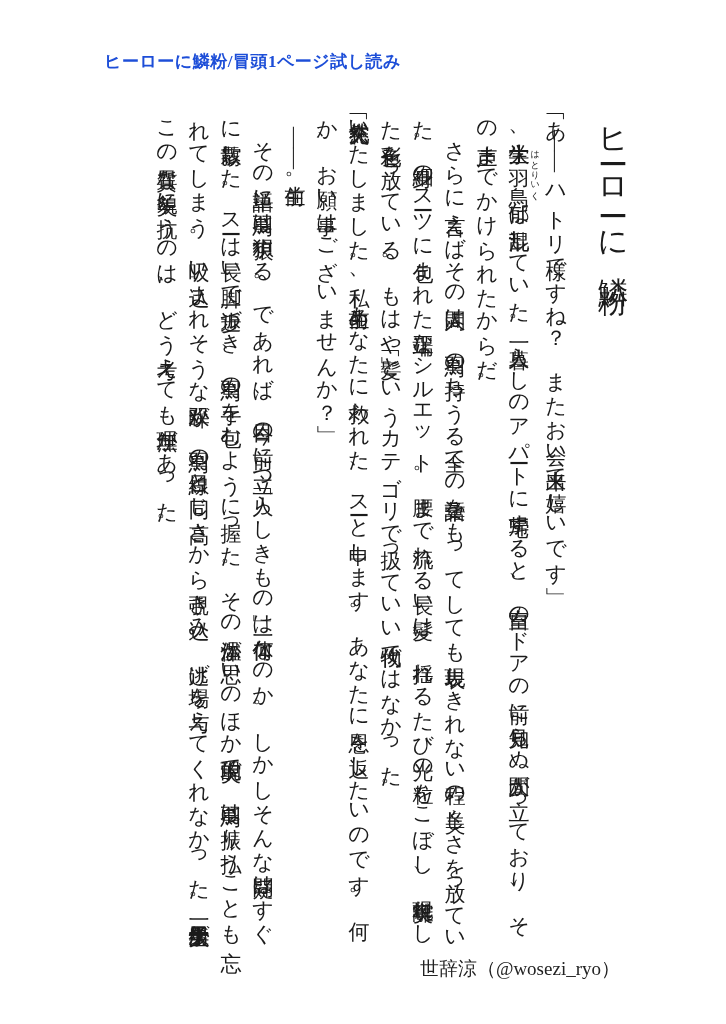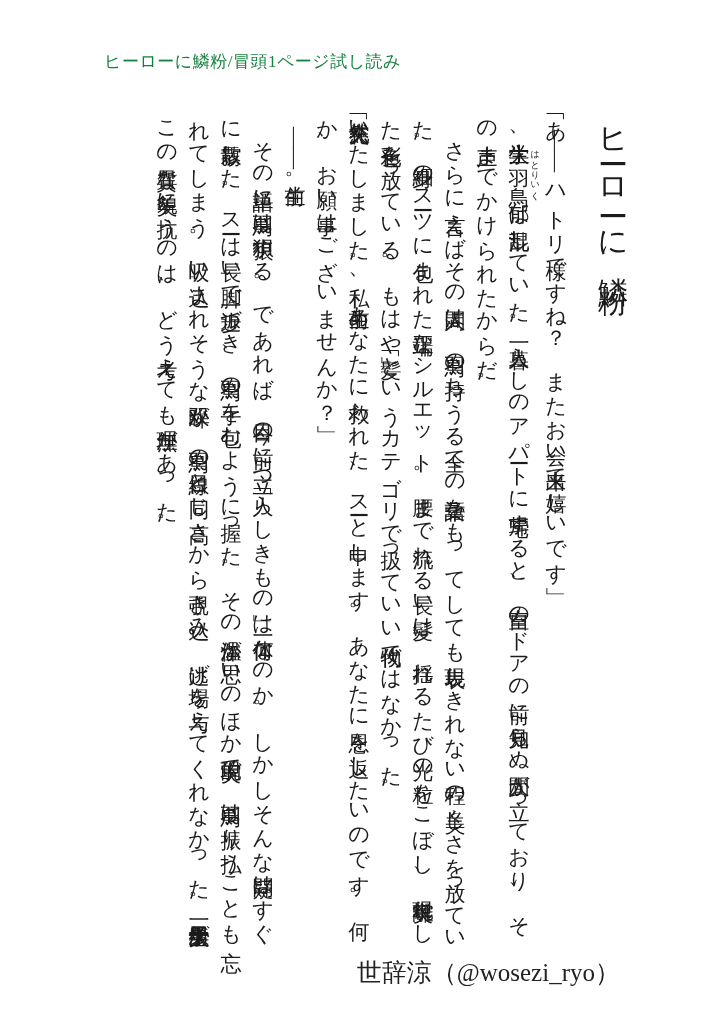--- a/index.html
+++ b/index.html
@@ -15,22 +15,23 @@
     height: 1024px;
     background: #ffffff;
     overflow: hidden;
   }
   .header {
     position: absolute;
     left: 104px;
     top: 50px;
     font-size: 17px;
     letter-spacing: 0.5px;
-    color: #15803d;
+    color: #1d4ed8;
     white-space: nowrap;
+    font-weight: bold;
   }
   .vbody {
     position: absolute;
     top: 106px;
     right: 92px;
     height: 842px;
     writing-mode: vertical-rl;
     text-orientation: mixed;
   }
   .title {
@@ -49,21 +50,21 @@
   }
   .para.indent { text-indent: 21px; }
   ruby rt {
     font-size: 9px;
     letter-spacing: 0;
   }
   .credit {
     position: absolute;
     top: 956px;
     right: 106px;
-    font-size: 25px;
+    font-size: 19px;
     color: #222222;
     white-space: nowrap;
   }
 </style>
 </head>
 <body>
 
 <div class="page">
 
   <div class="header">ヒーローに鱗粉/冒頭1ページ試し読み</div>

